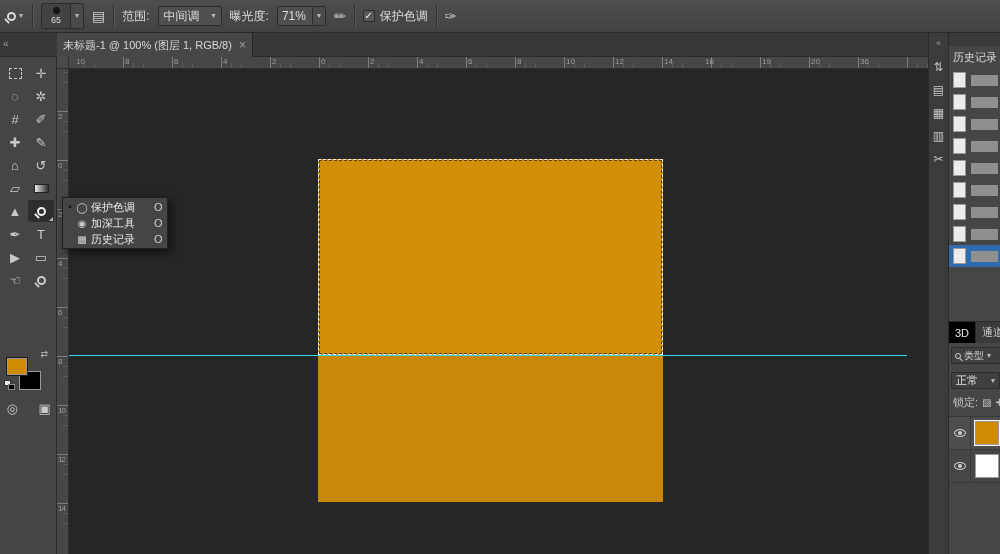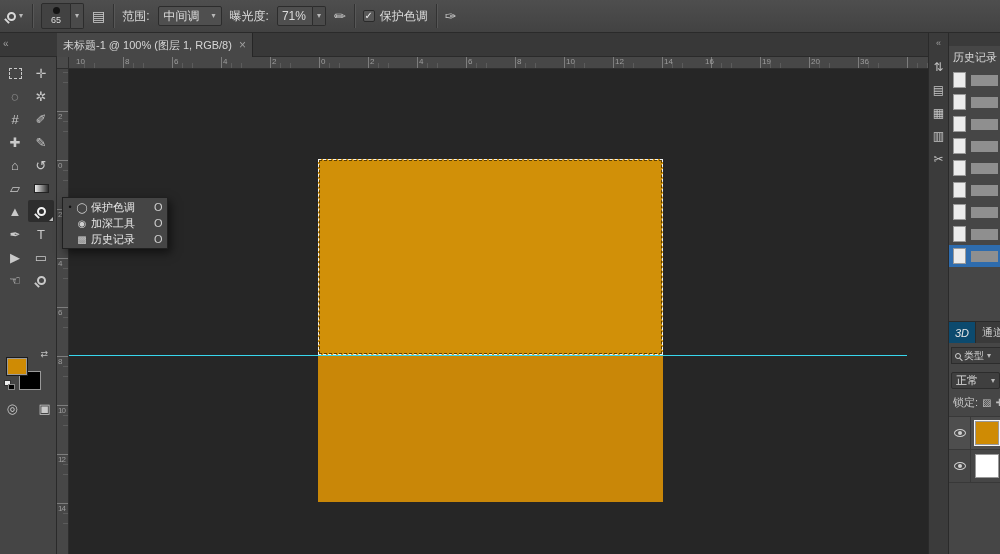--- a/index.html
+++ b/index.html
@@ -114,21 +114,21 @@
   .history-title { position:absolute; left:4px; top:17px; font-size:11px; color:#d8d8d8; white-space:nowrap; }
   .hist-list { position:absolute; left:0; top:36px; width:100%; }
   .hist-row { display:flex; align-items:center; height:22px; padding-left:4px; }
   .hist-row.sel { background:var(--accent,#2e6cae); }
   .hist-icon { width:13px; height:16px; background:#ececec; border:1px solid #9a9a9a; flex:none; }
   .hist-bar { flex:1; height:11px; background:#8f8f8f; margin:0 2px 0 5px; }
   .rp-divider { position:absolute; left:0; right:0; top:288px; height:1px; background:#2a2a2a; }
   .rp-tabs { position:absolute; left:0; right:0; top:289px; height:21px; background:#3a3a3a; display:flex; }
   .rp-tab { padding:0 6px; display:flex; align-items:center; font-size:11px; color:#c9c9c9;
     border-right:1px solid #2a2a2a; white-space:nowrap; }
-  .rp-tab.active { background:#0c4a6e; color:#e6e6e6;font-style:italic; }
+  .rp-tab.active { background:#000000; color:#e6e6e6; }
   .filter-row { position:absolute; left:2px; top:314px; width:58px; height:17px; display:flex; align-items:center;
     gap:3px; background:#3f3f3f; border:1px solid #2c2c2c; font-size:10px; color:#cfcfcf; padding:0 3px; white-space:nowrap; }
   .mini-mag { width:6px; height:6px; border:1px solid #cfcfcf; border-radius:50%; position:relative; flex:none; display:block; }
   .mini-stem { position:absolute; width:4px; height:1px; background:#cfcfcf; right:-3px; bottom:-2px; transform:rotate(45deg); display:block; }
   .blend-row { position:absolute; left:2px; top:339px; width:49px; height:17px; background:#3f3f3f;
     border:1px solid #2c2c2c; border-radius:2px; display:flex; align-items:center; gap:4px; padding:0 4px;
     font-size:11px; color:#e0e0e0; white-space:nowrap; }
   .blend-row .caret { margin-left:auto; }
   .lock-row { position:absolute; left:4px; top:362px; display:flex; align-items:center; gap:4px;
     font-size:11px; color:#c9c9c9; white-space:nowrap; }

